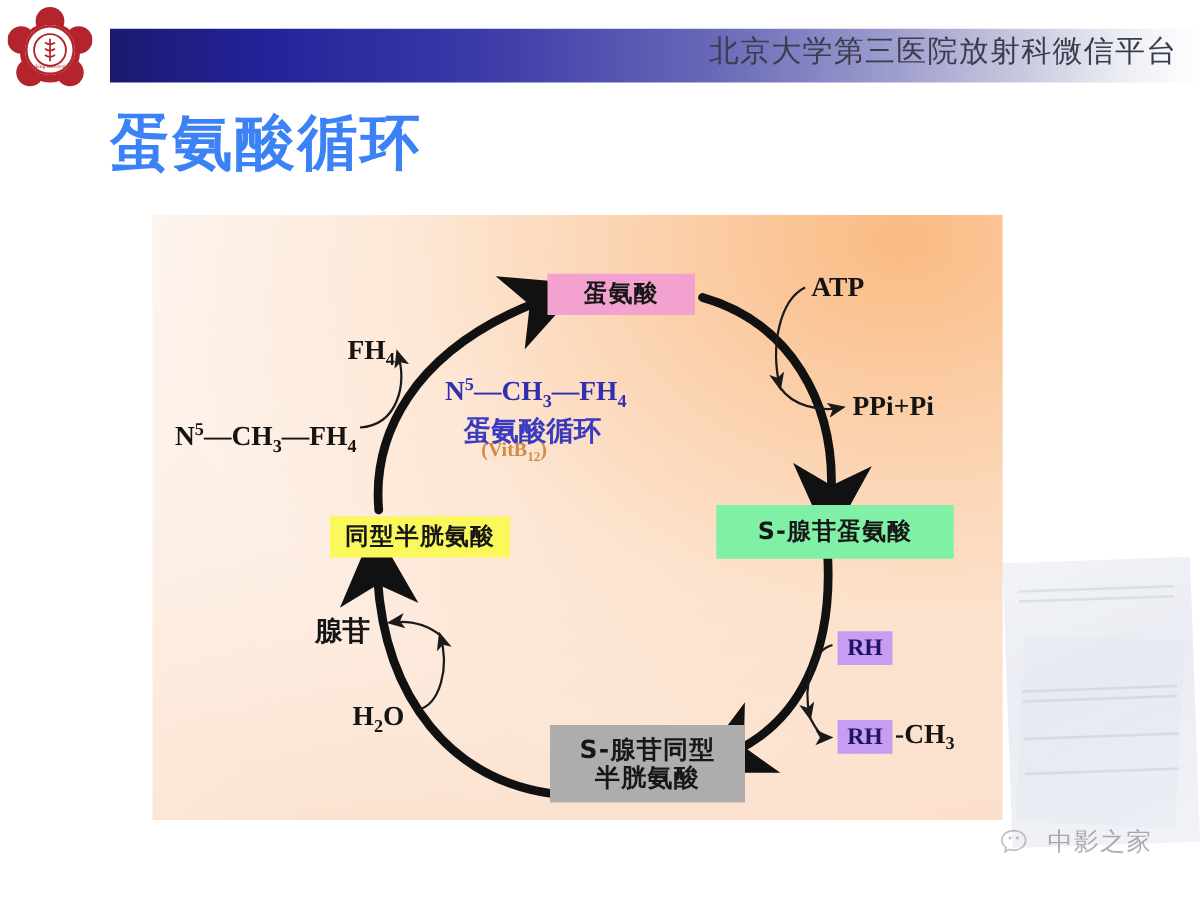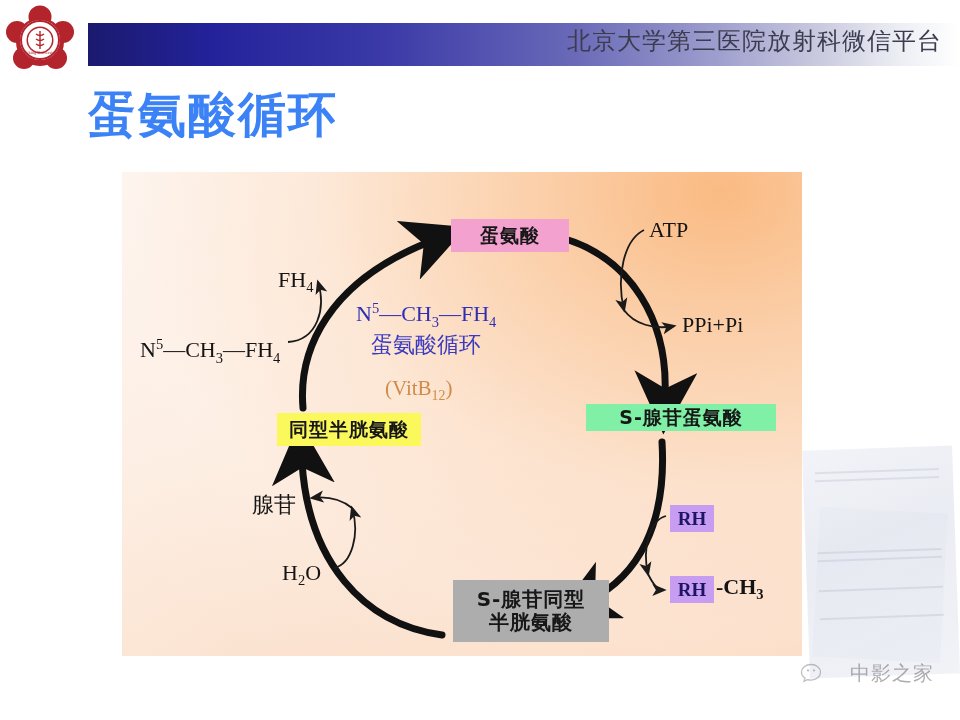--- a/index.html
+++ b/index.html
@@ -121,28 +121,27 @@
     display: flex;
     align-items: center;
     justify-content: center;
     font-weight: 700;
     color: #171717;
     letter-spacing: 1px;
     font-family: "DejaVu Sans", "Liberation Sans", sans-serif;
     text-align: center;
     line-height: 1.16;
     white-space: pre-line;
-    margin-left: 13px;
   }
   #node-methionine {
     left: 316px; top: 47px; width: 118px; height: 33px;
     background: #f3a2cf; font-size: 19px;
   }
   #node-sam {
-    left: 451px; top: 232px; width: 190px; height: 27px;
+    left: 451px; top: 232px; width: 190px; height: 43px;
     background: #7ff0a6; font-size: 19px;
   }
   #node-hcy {
     left: 142px; top: 241px; width: 144px; height: 33px;
     background: #fbf85c; font-size: 19px;
   }
   #node-sah {
     left: 318px; top: 408px; width: 156px; height: 62px;
     background: #adadad; font-size: 20px; flex-direction: column;
   }
@@ -163,47 +162,47 @@
     position: absolute;
     left: 594px; top: 402px;
     font-size: 22px; font-weight: 700; color: #141414;
     font-family: "Liberation Serif", "DejaVu Serif", serif;
   }
 
   
   .txt {
     position: absolute;
     font-family: "Liberation Serif", "DejaVu Serif", serif;
-    font-weight: 400;
+    font-weight: 700;
     color: #141414;
     white-space: nowrap;
   }
   .txt sub { font-size: 0.66em; }
   .txt sup { font-size: 0.66em; }
   .cjk { font-family: "DejaVu Sans", "Liberation Sans", sans-serif; }
 
   #label-fh4      { left: 156px; top: 95px;  font-size: 22px; }
   #label-thf-cn   { left: 108px; top: 123px; font-size: 21px; color: #d99d6e; }
   #label-n5ch3fh4 { left: 18px;  top: 164px; font-size: 22px; }
   #label-enzyme1  { left: 234px; top: 128px; font-size: 22px; color: #2f2fb4; }
   #label-enzyme2  { left: 249px; top: 158px; font-size: 22px; color: #3a3ac0; }
-  #label-enzyme3  { left: 263px; top: 204px; font-size: 21px; color: #cf8b48; }
+  #label-enzyme3  { left: 263px; top: 180px; font-size: 16px; color: #cf8b48; }
   #label-atp      { left: 527px; top: 45px;  font-size: 22px; }
   #label-ppipi    { left: 560px; top: 140px; font-size: 22px; }
   #label-adenosine{ left: 130px; top: 318px; font-size: 22px; }
   #label-h2o      { left: 160px; top: 388px; font-size: 22px; }
 
   
   #watermark {
     position: absolute;
     left: 800px;
     top: 660px;
     display: flex;
     align-items: center;
-    gap: 20px;
+    gap: 8px;
     opacity: 0.55;
     z-index: 8;
   }
   #watermark-text {
     font-size: 20px;
     color: #6d6d74;
     font-family: "DejaVu Sans", "Liberation Sans", sans-serif;
     letter-spacing: 1px;
   }
 </style>

